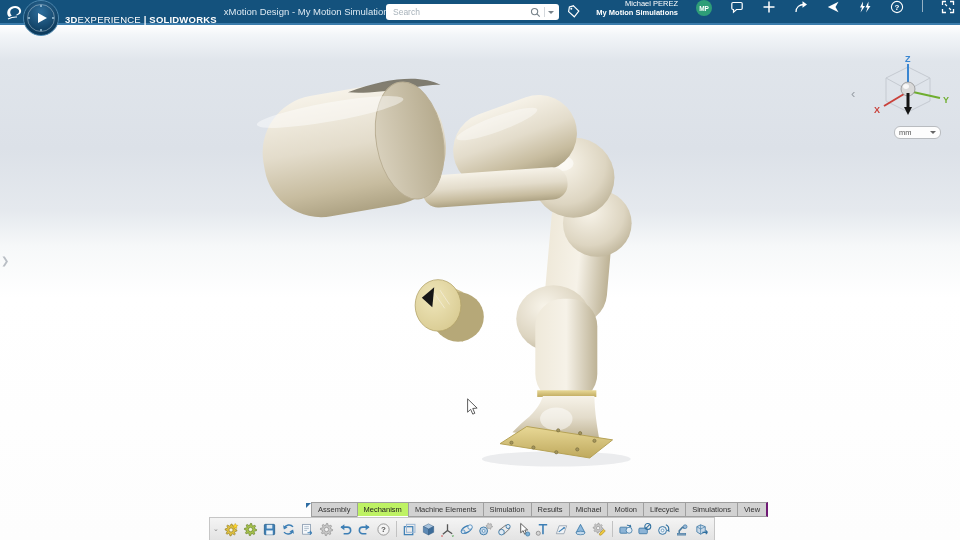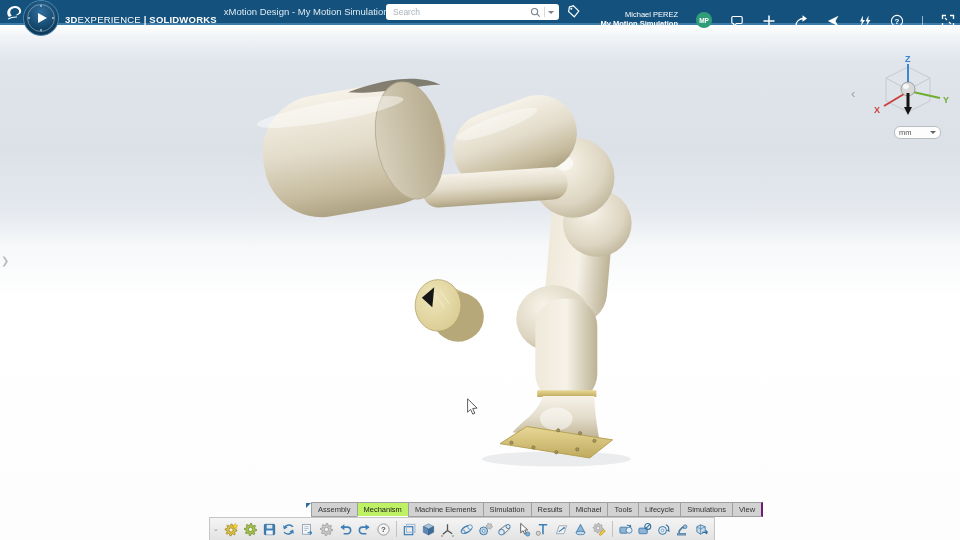--- a/index.html
+++ b/index.html
@@ -17,21 +17,21 @@
   .brand{margin-left:38px;font-size:9.5px;letter-spacing:.2px;white-space:nowrap;margin-top:16px;}
   .brand .b{font-weight:bold;}
   .app-title{margin-left:7px;font-size:9.5px;color:#dce9f2;white-space:nowrap;display:flex;align-items:center;gap:4px;}
   .caret-down{width:0;height:0;border-left:3.5px solid transparent;border-right:3.5px solid transparent;border-top:4px solid #cfe0ec;display:inline-block;}
   .search-wrap{position:absolute;left:386px;top:4px;width:173px;height:16px;background:#fff;border-radius:3px;
                display:flex;align-items:center;padding:0 5px;box-sizing:border-box;gap:3px;}
   .search-input{flex:1;border:none;outline:none;font-size:8.5px;color:#333;background:transparent;min-width:0;font-family:"Liberation Sans",sans-serif;}
   .search-input::placeholder{color:#a7b2ba;}
   .sdiv{width:1px;height:10px;background:#d4d8dc;}
   .tag-btn{position:absolute;left:566px;top:4px;width:15px;height:15px;cursor:pointer;}
-  .tb-right{position:absolute;right:5px;top:0;height:28px;display:flex;align-items:flex-end;gap:18px;}
+  .tb-right{position:absolute;right:5px;top:0;height:28px;display:flex;align-items:flex-start;gap:18px;}
   .user-text{text-align:right;font-size:7.5px;line-height:8.5px;white-space:nowrap;}
   .user-text .ws{font-weight:bold;}
   .avatar{width:16px;height:16px;border-radius:50%;background:#2f9e78;display:flex;align-items:center;
           justify-content:center;font-size:6.5px;font-weight:bold;color:#fff;cursor:pointer;}
   .tbi{width:14px;height:14px;cursor:pointer;display:flex;align-items:center;justify-content:center;}
   .tbi svg{width:14px;height:14px;}
   .tbsep{width:1px;height:12px;background:rgba(255,255,255,.55);}
 
   
   .viewport{position:absolute;left:0;top:25px;width:960px;height:515px;
@@ -99,21 +99,21 @@
     <div class="tag-btn">
       <svg viewBox="0 0 15 15">
         <path d="M7.5,1.8 L12.8,7.1 L8.3,12.8 L2.6,7.6 L3.4,3 Z" fill="none" stroke="#fff" stroke-width="1.2"></path>
         <circle cx="5.3" cy="4.8" r="1" fill="#fff"></circle>
       </svg>
     </div>
 
     <div class="tb-right">
       <div class="user-text">
         <div>Michael PEREZ</div>
-        <div class="ws">My Motion Simulation</div>
+        <div class="ws">My Motion Simulations</div>
       </div>
       <div class="avatar">
           <span>MP</span>
         </div>
       <span class="tbi">
           <svg viewBox="0 0 14 14">
             <path d="M3,2.5 h8 a1.2,1.2 0 0 1 1.2,1.2 v4.6 a1.2,1.2 0 0 1 -1.2,1.2 h-4.5 l-3,2.6 v-2.6 h-0.5 a1.2,1.2 0 0 1 -1.2,-1.2 v-4.6 a1.2,1.2 0 0 1 1.2,-1.2 z" fill="none" stroke="#fff" stroke-width="1.2"></path>
           </svg>
         </span>
       <span class="tbi">
@@ -279,21 +279,21 @@
   </div>
 
   <div class="tabs-row">
     <div class="fold"></div>
   <div class="tab">Assembly</div>
       <div class="tab active">Mechanism</div>
       <div class="tab">Machine Elements</div>
       <div class="tab">Simulation</div>
       <div class="tab">Results</div>
       <div class="tab">Michael</div>
-      <div class="tab">Tools</div>
+      <div class="tab">Motion</div>
       <div class="tab">Lifecycle</div>
       <div class="tab">Simulations</div>
       <div class="tab">View</div>
     </div>
 
   <div class="toolbar">
     <span class="tb-chevron">⌄</span>
     <span style="display:flex;align-items:center;">
         <span class="icon-btn">
           <svg viewBox="0 0 16 16">

